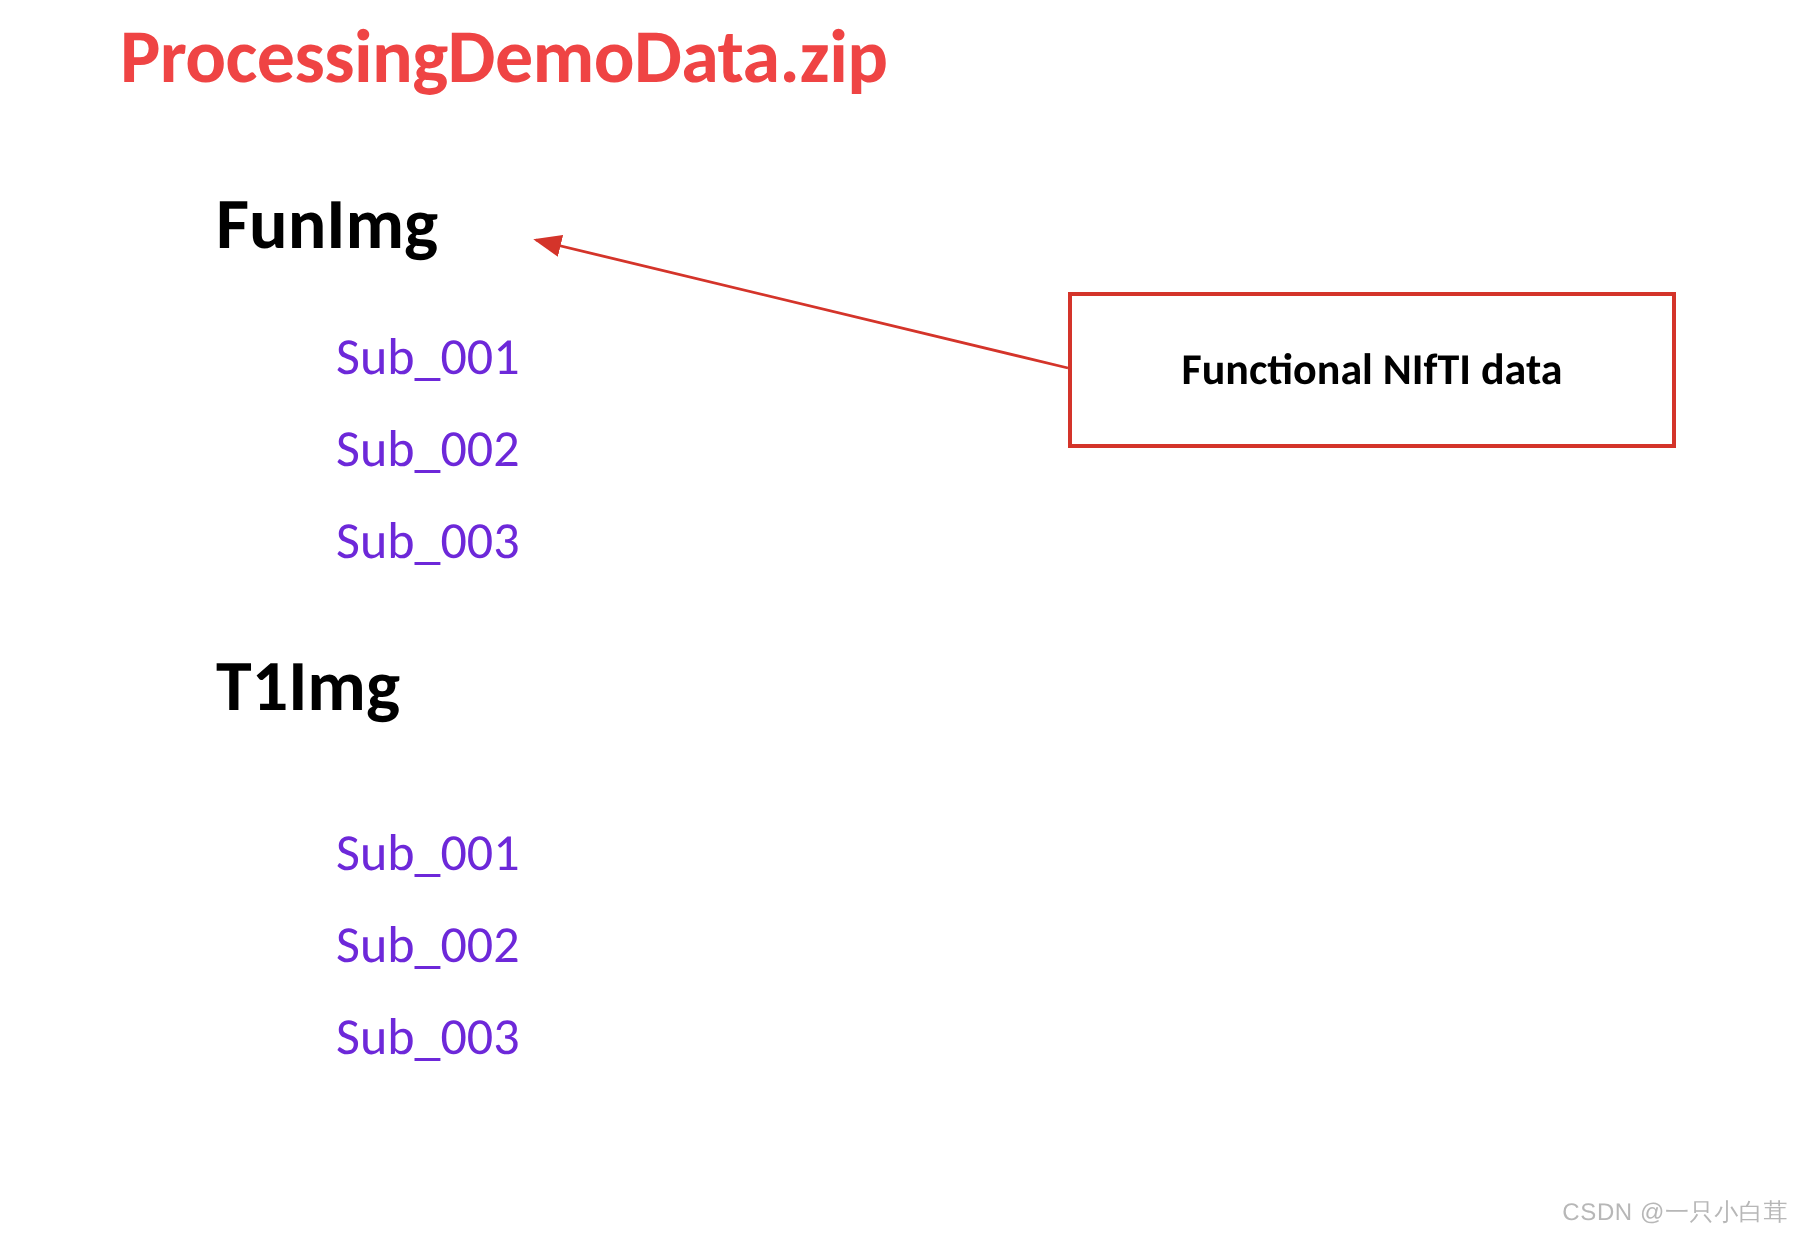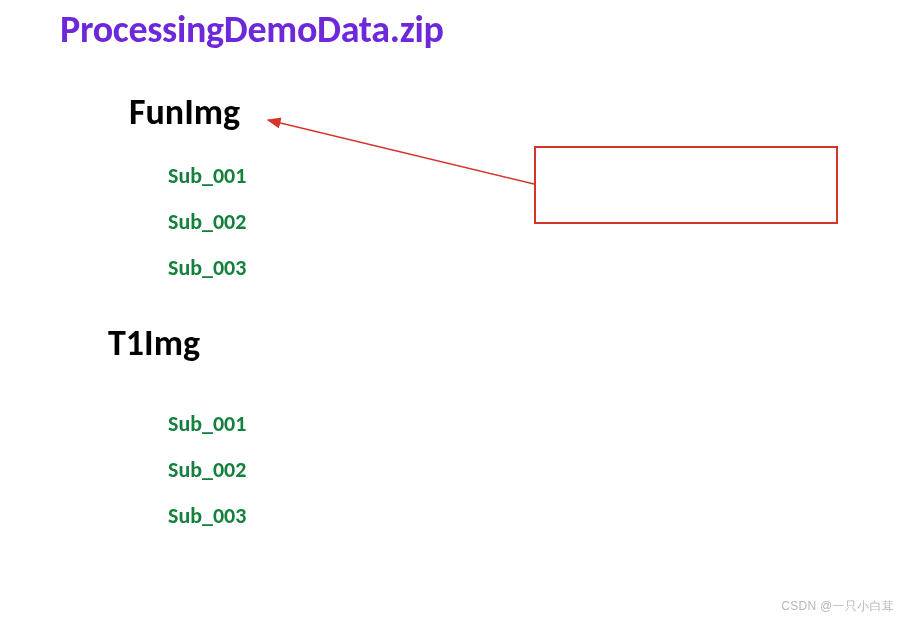--- a/index.html
+++ b/index.html
@@ -11,36 +11,36 @@
     font-family: Calibri, Arial, sans-serif;
     position: relative;
     overflow: hidden;
   }
   .title {
     position: absolute;
     left: 60px;
     top: 6px;
     font-size: 38px;
     font-weight: 700;
-    color: #6d28d9;
+    color: #ef4444;
     letter-spacing: -0.3px;
   }
   .dir-heading {
     position: absolute;
     font-size: 36px;
     font-weight: 700;
     color: #000;
   }
-  .dir1 { left: 108px; top: 90px; margin-left: 21px; }
+  .dir1 { left: 108px; top: 90px; }
   .dir2 { left: 108px; top: 321px; }
   .child {
     position: absolute;
-    font-size: 22px;
-    font-weight: 700;
-    color: #15803d;
+    font-size: 26px;
+    font-weight: 400;
+    color: #6d28d9;
   }
   .c1a { left: 168px; top: 162px; }
   .c1b { left: 168px; top: 208px; }
   .c1c { left: 168px; top: 254px; }
   .c2a { left: 168px; top: 410px; }
   .c2b { left: 168px; top: 456px; }
   .c2c { left: 168px; top: 502px; }
 
   .annotation-box {
     position: absolute;
@@ -90,20 +90,21 @@
 <div class="child c1a">Sub_001</div>
 <div class="child c1b">Sub_002</div>
 <div class="child c1c">Sub_003</div>
 
 <div class="dir-heading dir2">T1Img</div>
 <div class="child c2a">Sub_001</div>
 <div class="child c2b">Sub_002</div>
 <div class="child c2c">Sub_003</div>
 
 <div class="annotation-box">
+  <span>Functional NIfTI data</span>
 </div>
 
 <svg class="arrow-svg" viewBox="0 0 908 621">
   <defs>
     <marker id="arrowhead" markerWidth="10" markerHeight="8" refX="9" refY="4" orient="auto" markerUnits="strokeWidth">
       <path d="M0,0 L10,4 L0,8 Z" fill="#d4342a"></path>
     </marker>
   </defs>
   <line x1="534" y1="184" x2="268" y2="120" stroke="#d4342a" stroke-width="1.4" marker-end="url(#arrowhead)"></line>
 </svg>

